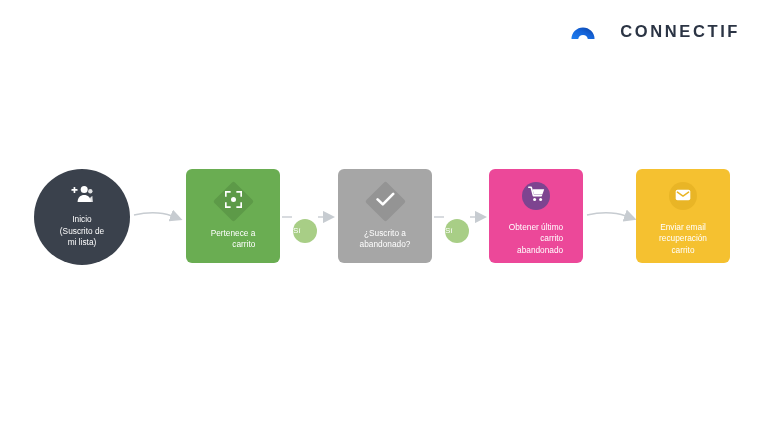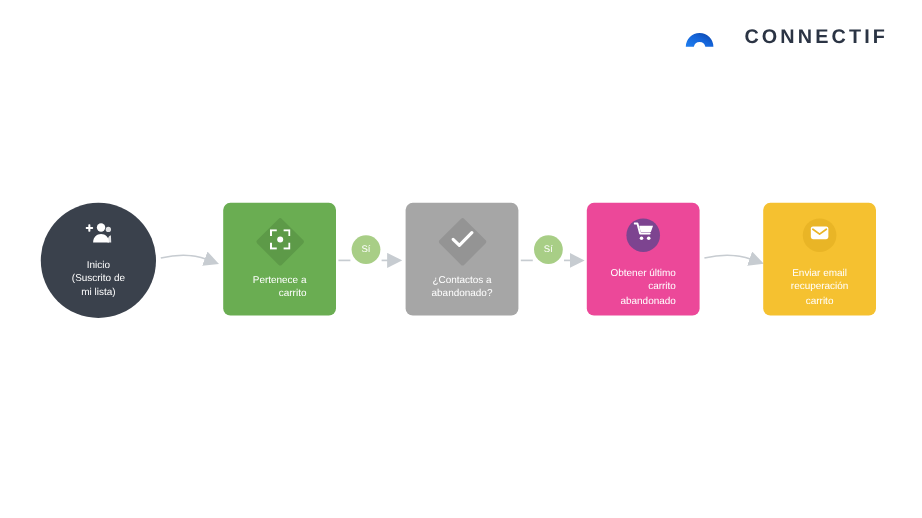--- a/index.html
+++ b/index.html
@@ -146,22 +146,21 @@
   
   .branch-badge {
     position: absolute;
     width: 24px;
     height: 24px;
     border-radius: 50%;
     background: #a8ce86;
     color: #ffffff;
     font-size: 8px;
     line-height: 24px;
-    text-align: center;
-    top: 196px;
+    top: 219px;
   }
   .branch-badge-1 { left: 293px; }
   .branch-badge-2 { left: 445px; }
 </style>
 </head>
 <body>
 
 <div class="logo">
   <span class="logo-mark-wrap">
     <svg class="logo-mark" viewBox="0 0 26 26" aria-hidden="true">
@@ -242,21 +241,21 @@
   <div class="node node-card node-condition">
     <div class="icon-wrap">
       <span class="icon-diamond gray"></span>
       <span class="icon-glyph">
         <svg width="19" height="15" viewBox="0 0 19 15" aria-hidden="true">
           <path d="M1.6 7.4 L6.8 12.4 L17.2 1.9" fill="none" stroke="#ffffff" stroke-width="2.6" stroke-linecap="round" stroke-linejoin="round"></path>
         </svg>
       </span>
     </div>
     <div class="node-label">
-      <span>¿Contactos a</span><br>
+      <span>¿Suscrito a</span><br>
       <span>abandonado?</span>
     </div>
   </div>
 
   <div class="branch-badge branch-badge-2">Sí</div>
 
   <div class="node node-card node-cart">
     <div class="icon-wrap">
       <span class="icon-circle purple"></span>
       <span class="icon-glyph">

